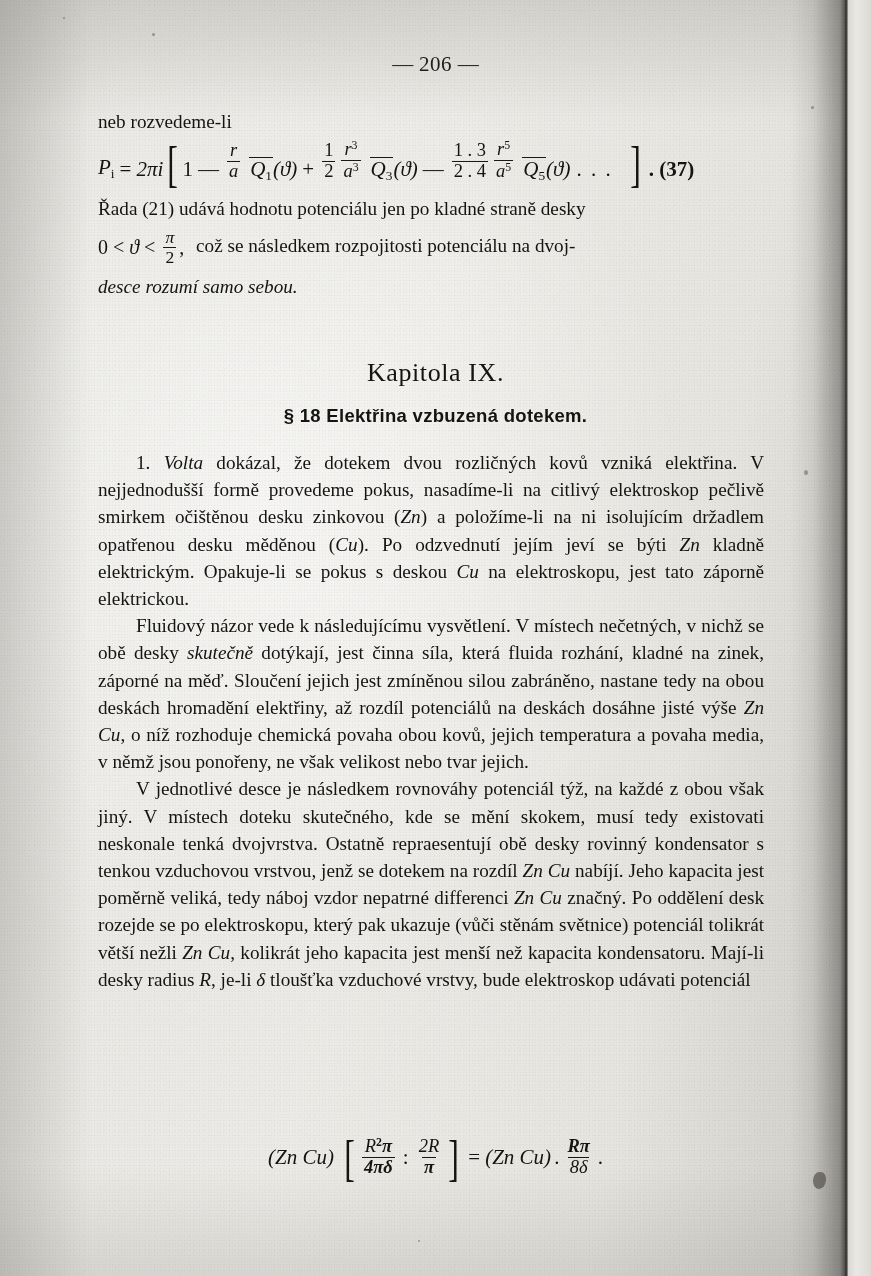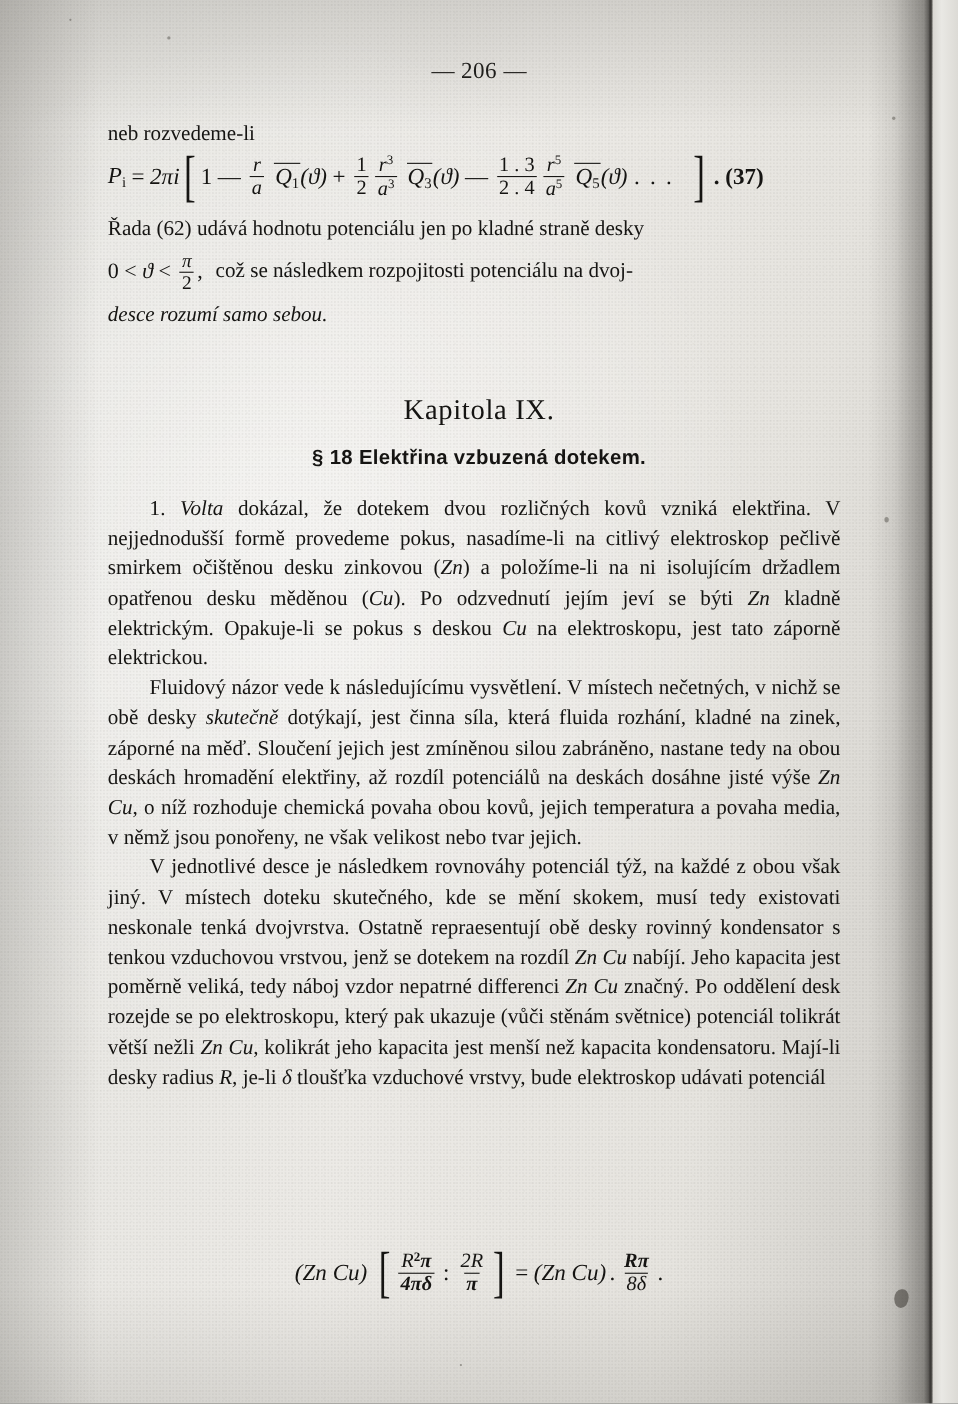--- a/index.html
+++ b/index.html
@@ -116,21 +116,21 @@
   .math {
     font-family: "Liberation Serif", "DejaVu Serif", serif;
     white-space: nowrap;
   }
   .eq37 {
     position: absolute;
     left: 98px; top: 139px;
     width: 690px;
     font-size: 21px;
     display: flex;
-    align-items: center;
+    align-items: flex-end;
   }
   .eq-final {
     position: absolute;
     left: 0; right: 0; top: 1136px;
     display: flex;
     justify-content: center;
     align-items: center;
     font-size: 21px;
   }
   .eq-angle {
@@ -243,21 +243,21 @@
       <span class="gap"></span>
       <span class="ovl"><span class="it">Q</span><span class="sub">5</span></span>
       <span style="font-style:italic;">(ϑ)</span>
       <span class="gap"></span>
       <span style="letter-spacing:2px;">. . .</span>
       <span class="bracket" style="margin-left:14px;">]</span>
       <span style="margin-left:4px;font-weight:bold;">. (37)</span>
     </div>
 
     <div class="textblock" style="top:195px;">
-      <p style="text-align:left; white-space:nowrap;">Řada (62) udává hodnotu potenciálu jen po kladné straně desky</p>
+      <p style="text-align:left; white-space:nowrap;">Řada (21) udává hodnotu potenciálu jen po kladné straně desky</p>
       <p style="margin-top:6px; text-align:left;">
         <span class="eq-angle math">
           <span>0</span>
           <span class="op">&lt;</span>
           <span class="it">ϑ</span>
           <span class="op">&lt;</span>
           <span class="frac">
             <span class="num it">π</span>
             <span class="den">2</span>
           </span>

